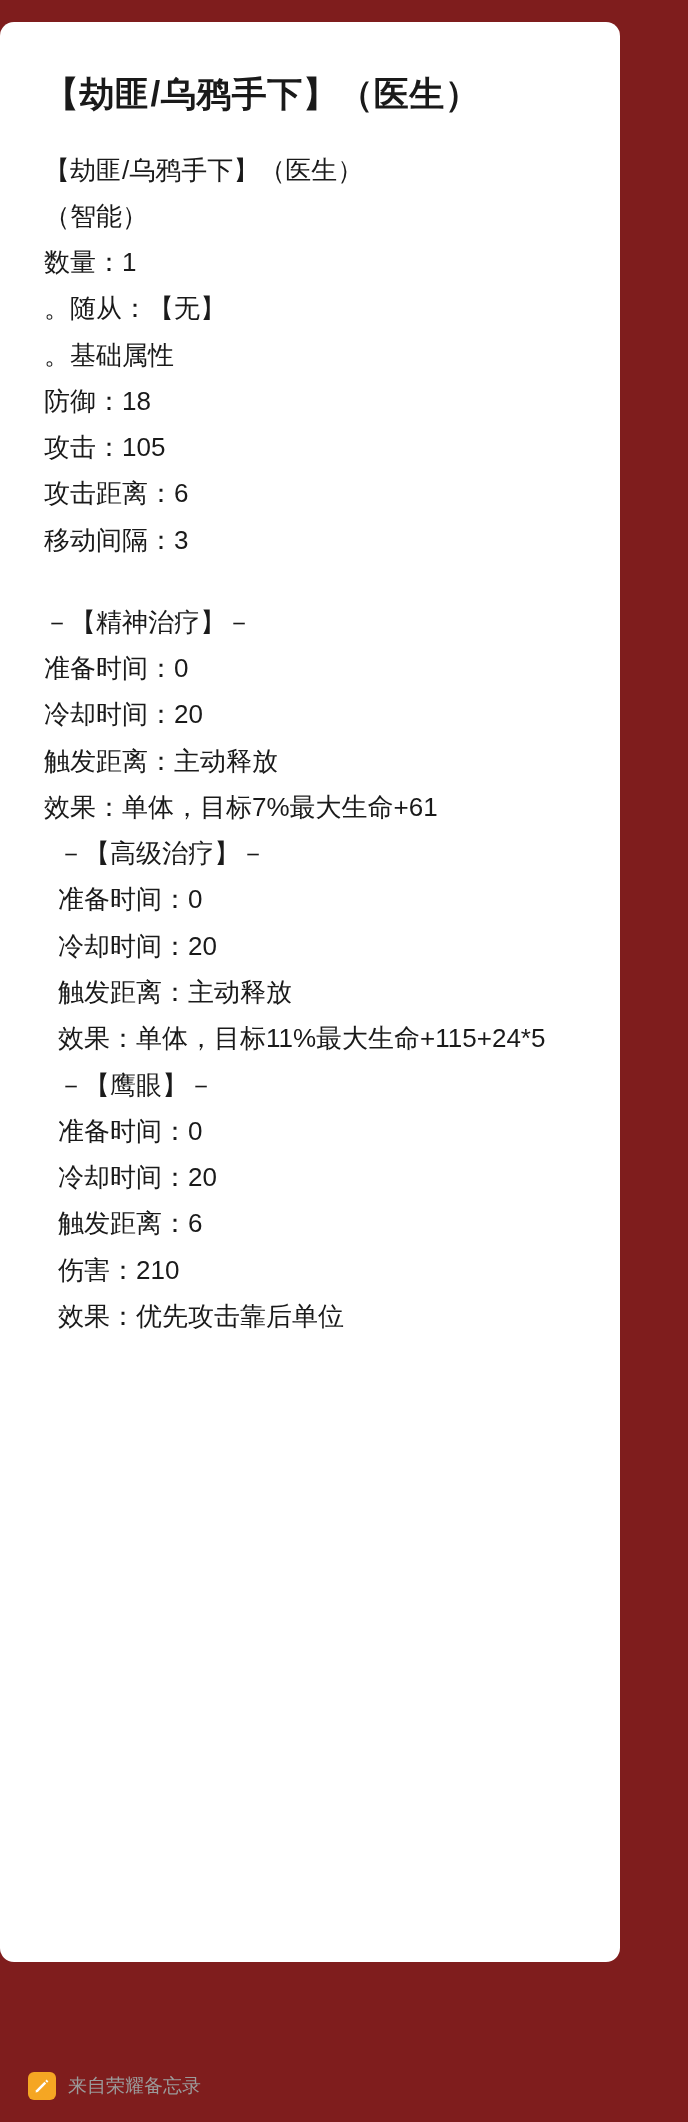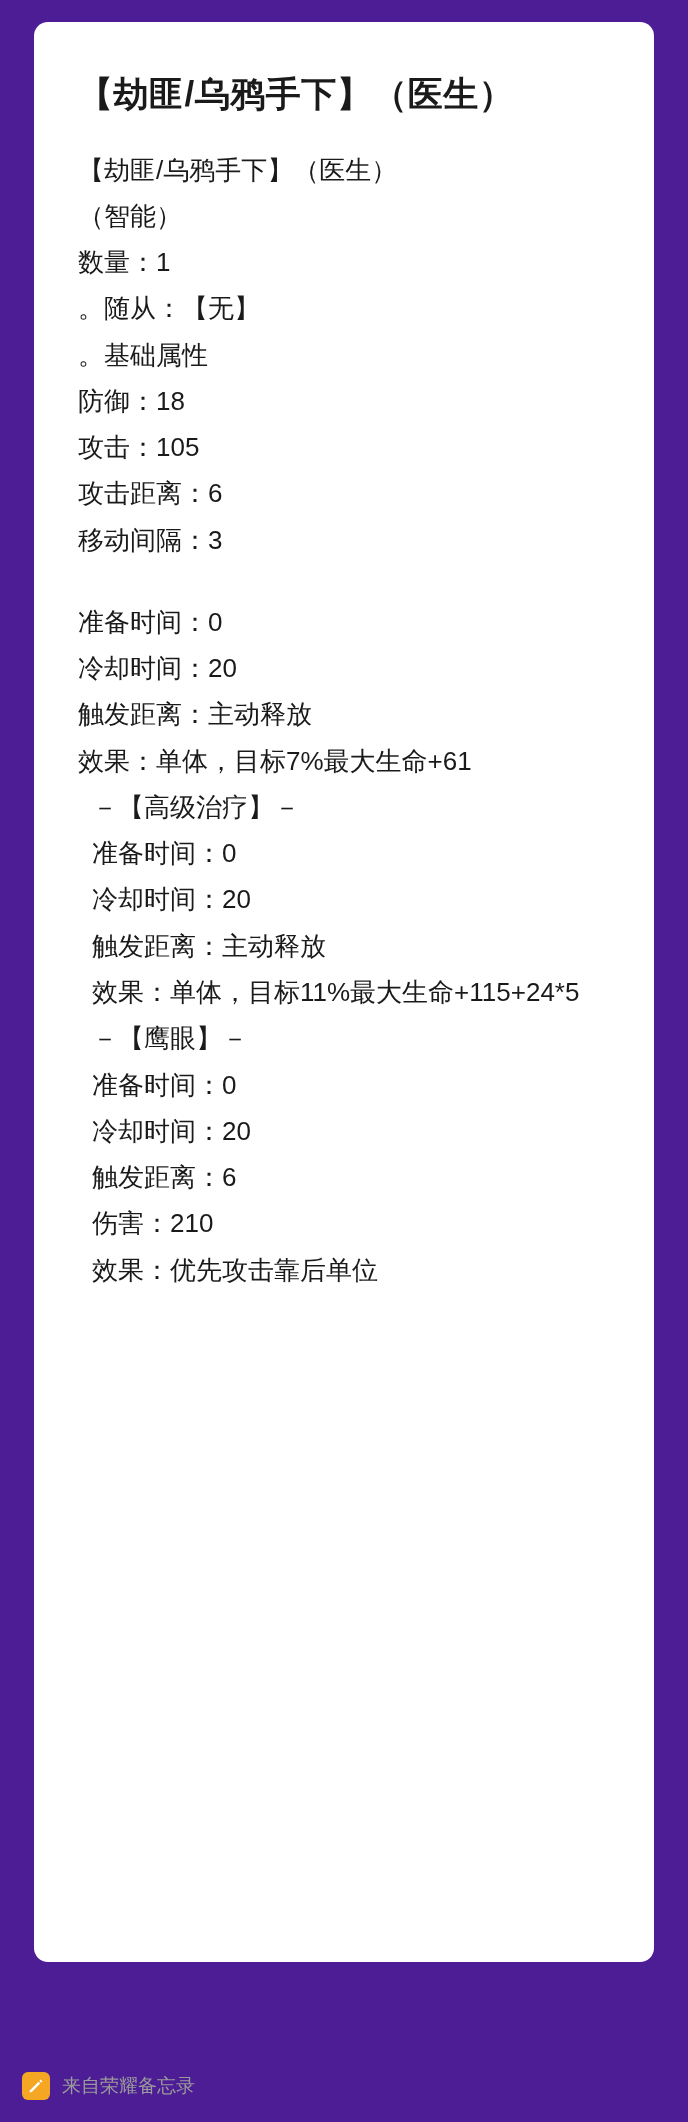--- a/index.html
+++ b/index.html
@@ -4,26 +4,25 @@
 <style>
   html, body {
     margin: 0;
     padding: 0;
     background: #f2f2f2;
     font-family: "Liberation Sans", "DejaVu Sans", sans-serif;
   }
   .page {
     width: 688px;
     min-height: 2122px;
-    background: #4c1d95;
+    background: #7f1d1d;
     box-sizing: border-box;
     position: relative;
     display: flex;
     flex-direction: column;
-    align-items: center;
   }
   .card {
     width: 620px;
     margin-top: 22px;
     background: #ffffff;
     border-radius: 14px;
     box-sizing: border-box;
     padding: 46px 44px 60px 44px;
     min-height: 1940px;
   }
@@ -46,21 +45,21 @@
   }
   .line.blank {
     height: 36px;
   }
   .line.indent {
     padding-left: 14px;
   }
   .footer {
     width: 688px;
     box-sizing: border-box;
-    padding: 16px 26px 22px 22px;
+    padding: 16px 26px 22px 28px;
     display: flex;
     align-items: center;
     gap: 12px;
     margin-top: auto;
   }
   .footer-icon {
     width: 28px;
     height: 28px;
     border-radius: 6px;
     background: #f5a623;
@@ -86,20 +85,21 @@
       <div class="line">【劫匪/乌鸦手下】（医生）</div>
       <div class="line">（智能）</div>
       <div class="line">数量：1</div>
       <div class="line">。随从：【无】</div>
       <div class="line">。基础属性</div>
       <div class="line">防御：18</div>
       <div class="line">攻击：105</div>
       <div class="line">攻击距离：6</div>
       <div class="line">移动间隔：3</div>
       <div class="line blank"></div>
+      <div class="line">－【精神治疗】－</div>
       <div class="line">准备时间：0</div>
       <div class="line">冷却时间：20</div>
       <div class="line">触发距离：主动释放</div>
       <div class="line">效果：单体，目标7%最大生命+61</div>
       <div class="line indent">－【高级治疗】－</div>
       <div class="line indent">准备时间：0</div>
       <div class="line indent">冷却时间：20</div>
       <div class="line indent">触发距离：主动释放</div>
       <div class="line indent">效果：单体，目标11%最大生命+115+24*5</div>
       <div class="line indent">－【鹰眼】－</div>

